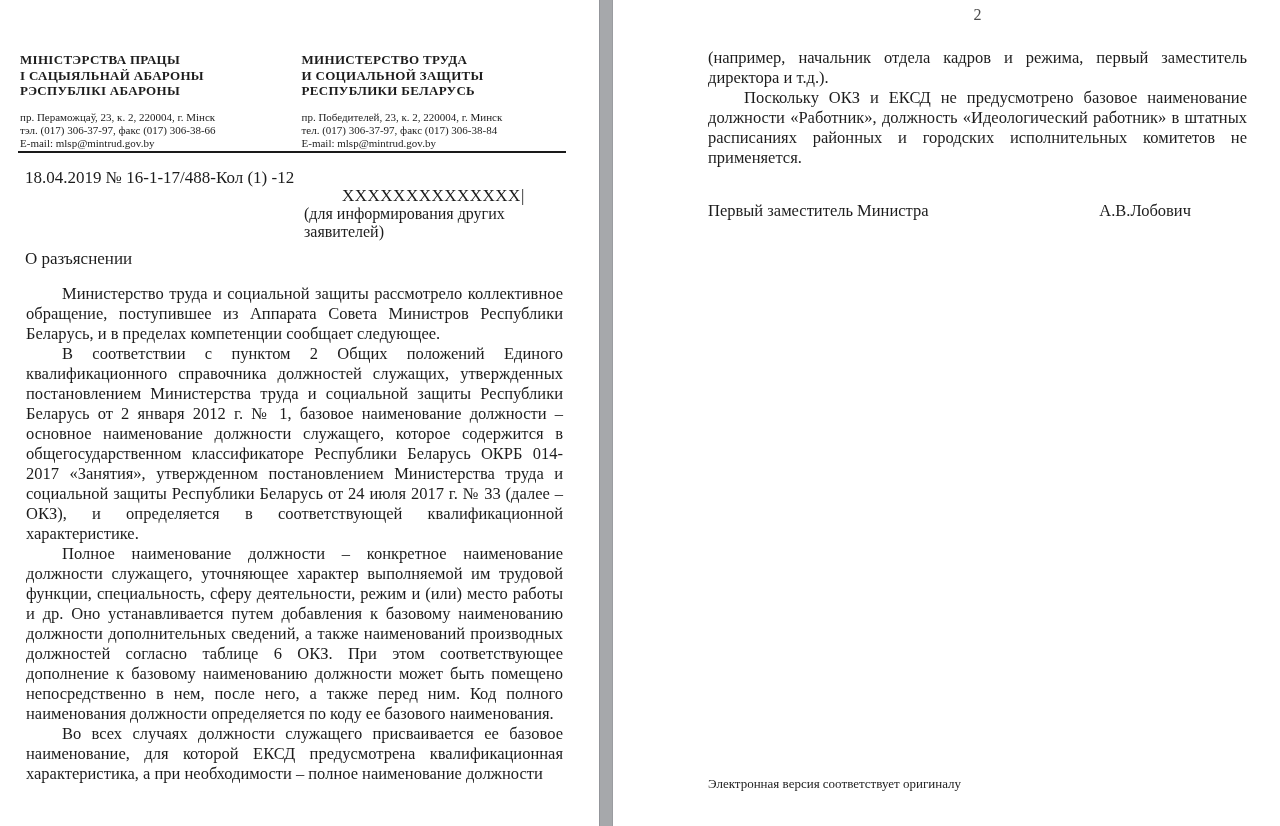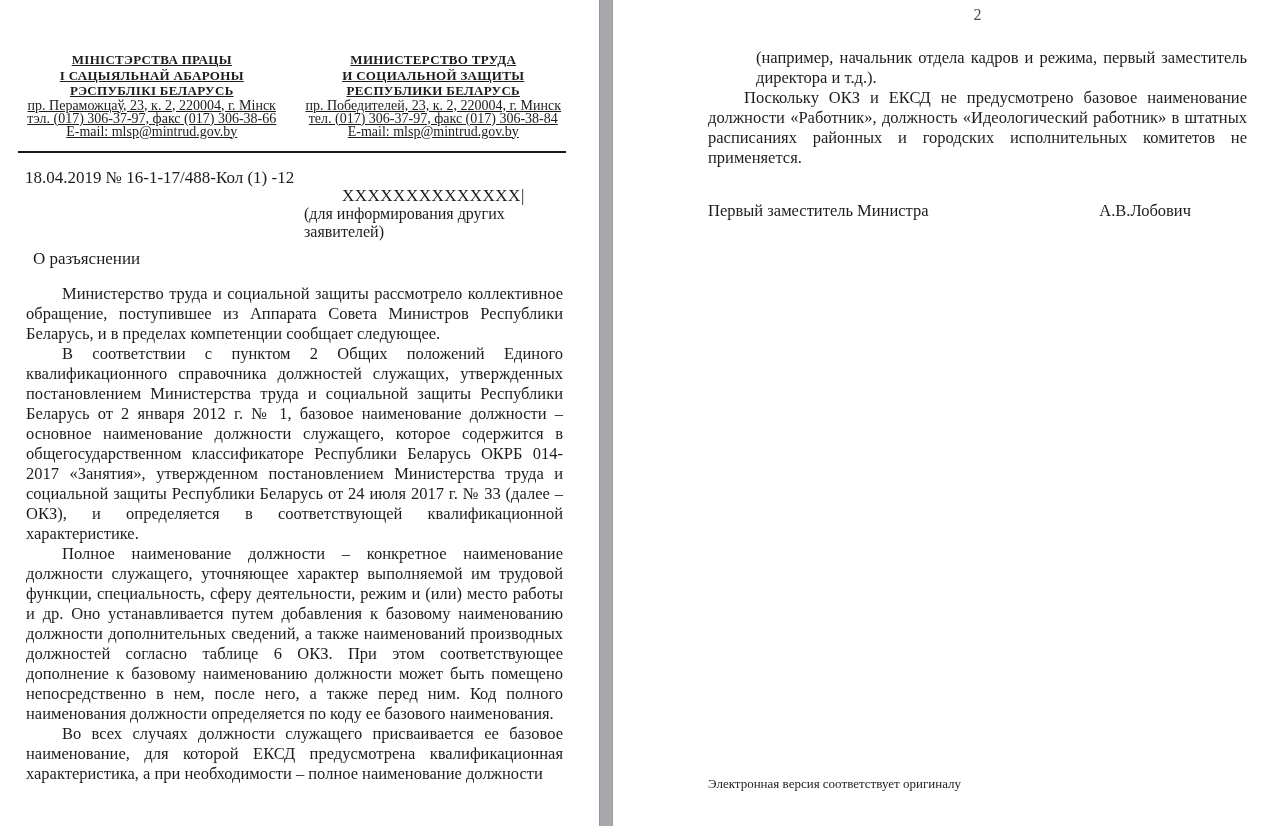--- a/index.html
+++ b/index.html
@@ -21,42 +21,42 @@
     background:#a6a8ab;
     border-left:1px solid #93959a;
     border-right:1px solid #9a9ca0;
   }
 
   
   .letterhead {
     position:absolute; top:52px; left:20px; width:545px;
     display:flex; gap:18px;
   }
-  .lh-col { flex:1 1 0; text-align:center;text-decoration:underline; }
+  .lh-col { flex:1 1 0; text-align:left; }
   .lh-title { font-weight:bold; font-size:13px; line-height:15.5px; letter-spacing:.3px; }
-  .lh-address { font-size:14px; line-height:13px; }
+  .lh-address { margin-top:12px; font-size:11px; line-height:13px; }
   .letterhead-rule {
     position:absolute; top:151px; left:18px; width:548px;
     border-top:2px solid #1a1a1a;
   }
 
   
   .ref-line { position:absolute; top:168px; left:25px; font-size:17px; white-space:nowrap;text-align:center; }
   .recipient { position:absolute; top:187px; left:262px; width:280px;margin-left:42px; }
   .recipient .masked { margin-left:38px; font-size:17px; line-height:18px; letter-spacing:.5px; }
   .recipient .note { font-size:16px; line-height:17.5px; }
-  .subject { position:absolute; top:249px; left:25px; font-size:17px;margin-left:8px; }
+  .subject { position:absolute; top:249px; left:25px; font-size:17px; }
 
   
   .body-text {
     position:absolute; font-size:16.5px; line-height:20px;
     text-align:justify; text-justify:inter-word;
   }
   .body-text p { text-indent:36px; margin:0; }
-  .body-text p.no-indent { text-indent:0;margin-left:48px; }
+  .body-text p.no-indent { text-indent:0; }
   .body-p1 { top:284px; left:26px; width:537px; }
   .body-p2 { top:48px;  left:95px; width:539px; }
 
   
   .page-num {
     position:absolute; top:6px; left:95px; width:539px;
     text-align:center; font-size:16px; color:#4a4a4a;
   }
   .signature {
     position:absolute; top:177px; left:95px; width:539px;
@@ -70,21 +70,21 @@
 
 <div class="viewport">
 
   <section class="page page-left">
 
     <header class="letterhead">
       <div class="lh-col">
         <div class="lh-title">
           <div>МІНІСТЭРСТВА ПРАЦЫ</div>
           <div>І САЦЫЯЛЬНАЙ АБАРОНЫ</div>
-          <div>РЭСПУБЛІКІ БЕЛАРУСЬ</div>
+          <div>РЭСПУБЛІКІ АБАРОНЫ</div>
         </div>
         <div class="lh-address">
           <div>пр. Пераможцаў, 23, к. 2, 220004, г. Мінск</div>
           <div>тэл. (017) 306-37-97, факс (017) 306-38-66</div>
           <div>E-mail: mlsp@mintrud.gov.by</div>
         </div>
       </div>
       <div class="lh-col">
         <div class="lh-title">
           <div>МИНИСТЕРСТВО ТРУДА</div>

